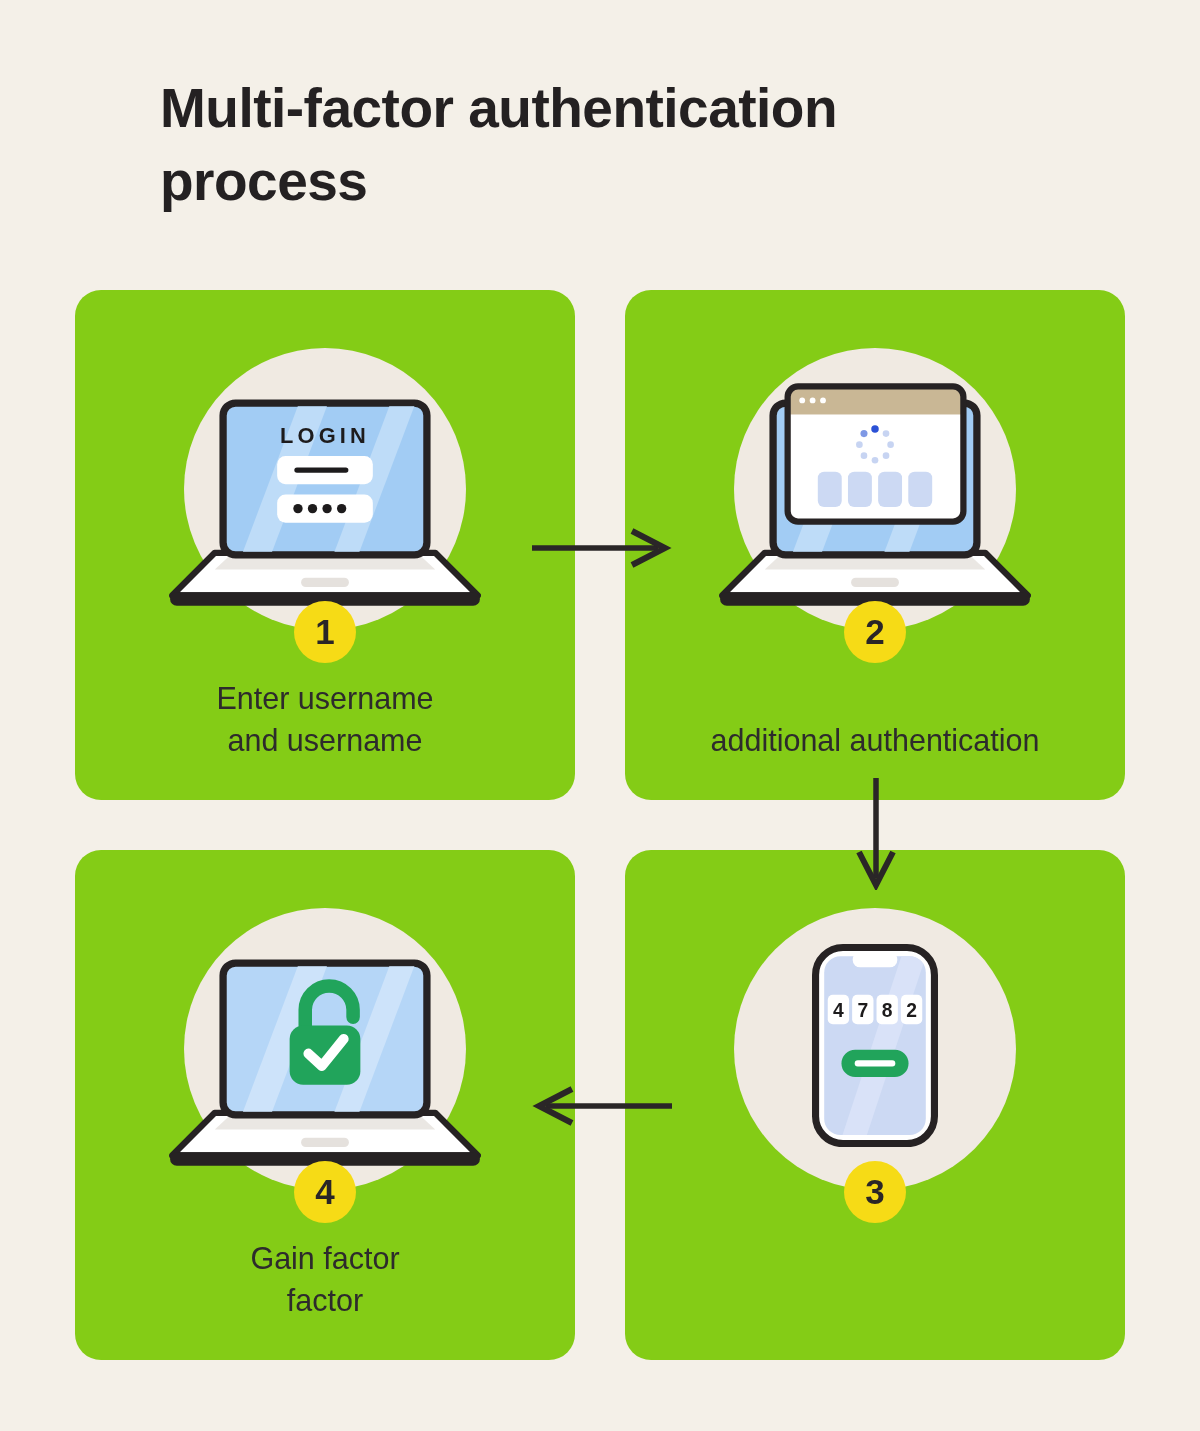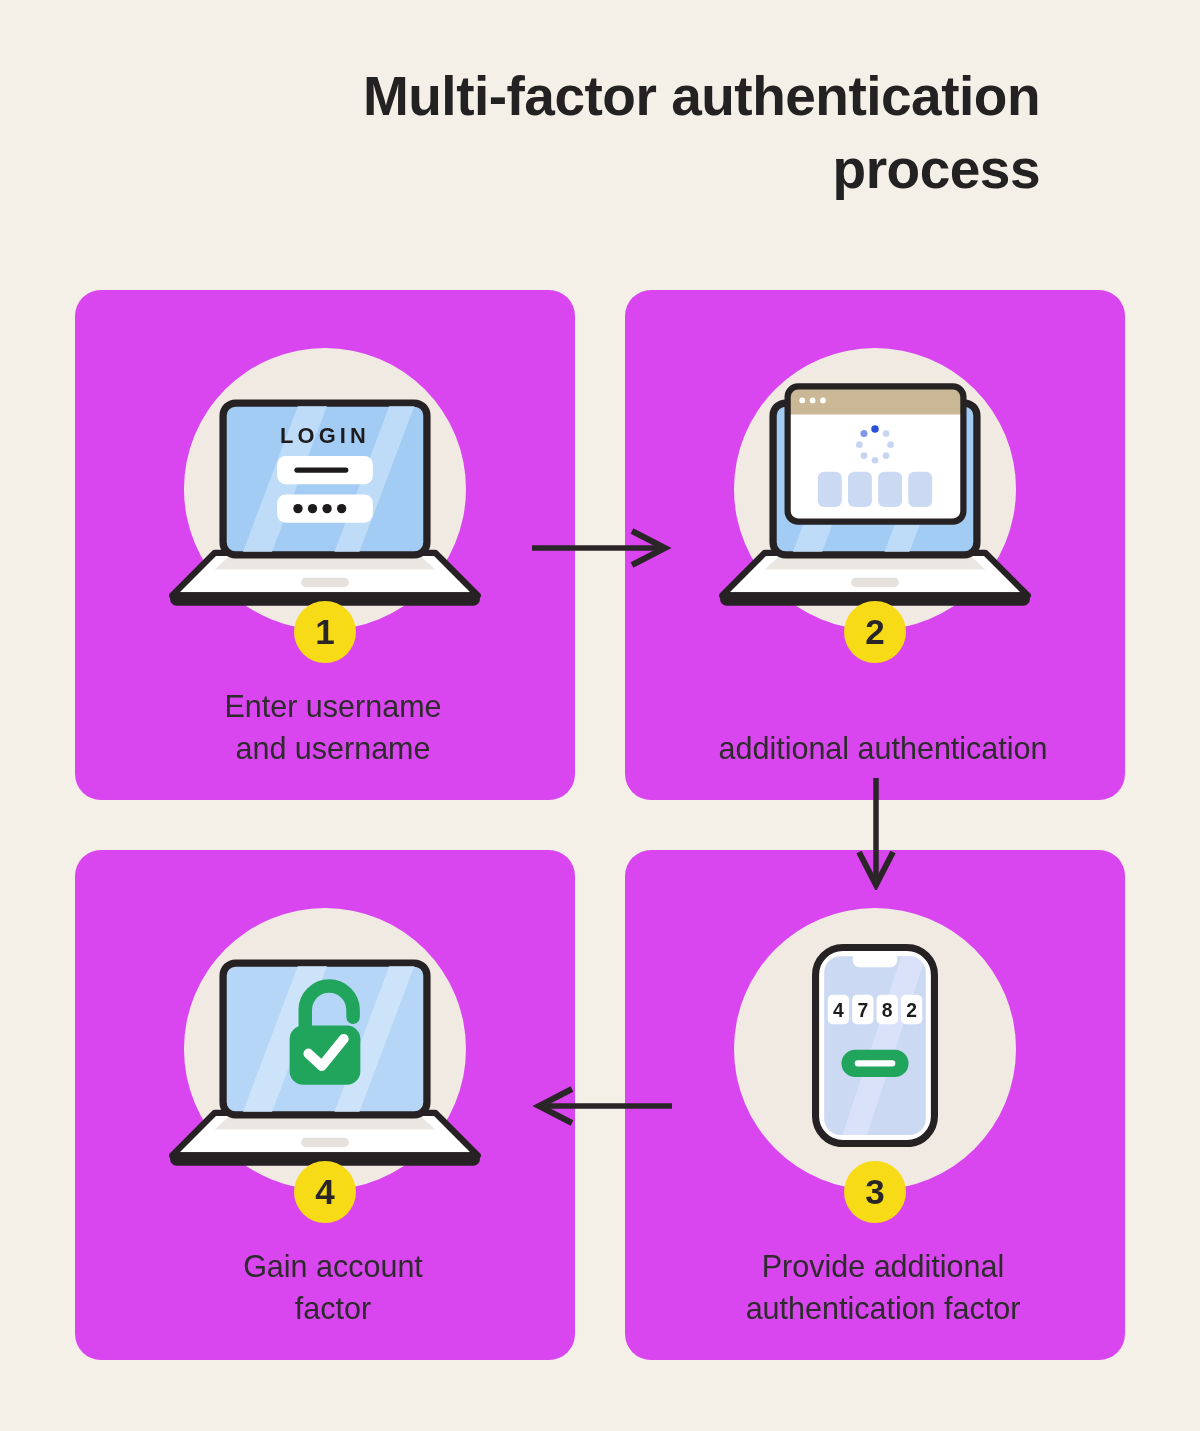--- a/index.html
+++ b/index.html
@@ -6,35 +6,35 @@
   html, body { margin: 0; padding: 0; }
   body {
     width: 1200px;
     height: 1431px;
     position: relative;
     background: #f4f0e8;
     font-family: "Liberation Sans", "DejaVu Sans", sans-serif;
     overflow: hidden;
   }
   .title {
-    margin: 0 auto;
+    margin: 12px auto;
     padding-top: 60px;
     max-width: 880px;
-    text-align: right;
+    text-align: left;
     font-size: 55px;
     line-height: 1.33;
     font-weight: 800;
     letter-spacing: -0.5px;
     color: #242122;
   }
   .card {
     position: absolute;
     width: 500px;
     height: 510px;
-    background: #d946ef;
+    background: #84cc16;
     border-radius: 26px;
   }
   #card1 { left: 75px;  top: 290px; }
   #card2 { left: 625px; top: 290px; }
   #card3 { left: 625px; top: 850px; }
   #card4 { left: 75px;  top: 850px; }
 
   .circle-bg {
     position: absolute;
     left: 50%;
@@ -66,21 +66,21 @@
     justify-content: center;
     font-size: 35px;
     font-weight: 700;
     color: #2a2627;
   }
   .caption {
     position: absolute;
     top: 387px;
     left: 0;
     width: 100%;
-    margin: 8px;
+    margin: 0;
     text-align: center;
     font-size: 30.5px;
     line-height: 1.38;
     font-weight: 400;
     color: #2d2b2c;
   }
   .flow-arrow { position: absolute; }
   #arrow-1-2 { left: 528px; top: 527px; }
   #arrow-2-3 { left: 855px; top: 776px; }
   #arrow-3-4 { left: 528px; top: 1085px; }
@@ -212,21 +212,20 @@
       <text x="98" y="71.5" text-anchor="middle" class="digit" fill="#1d1b1c">2</text>
     </g>
     <g>
       <rect x="29" y="104" width="66" height="27" rx="13.5" fill="#21a45b"></rect>
       <line x1="45" y1="117.5" x2="79" y2="117.5" stroke="#ffffff" stroke-width="6" stroke-linecap="round"></line>
     </g>
   </svg>
   <div class="badge">
     <span>3</span>
   </div>
-  <p class="caption"><span>Provide additional</span><br><span>authentication factor</span></p>
 </section>
 
 <section class="card" id="card4">
   <div class="circle-bg"></div>
   <svg class="art laptop" viewBox="0 0 300 260">
     <defs>
       <clipPath id="scr4">
           <rect x="55" y="29" width="190" height="140" rx="9"></rect>
         </clipPath>
     </defs>
@@ -244,21 +243,21 @@
 
     <g>
       <path d="M131,86 L131,71 A23,23 0 0 1 177,71 L177,78" fill="none" stroke="#21a45b" stroke-width="13" stroke-linecap="round"></path>
       <rect x="116" y="86" width="68" height="57" rx="13" fill="#21a45b"></rect>
       <polyline points="134,113 147,125 168,99" fill="none" stroke="#ffffff" stroke-width="9.5" stroke-linecap="round" stroke-linejoin="round"></polyline>
     </g>
   </svg>
   <div class="badge">
     <span>4</span>
   </div>
-  <p class="caption"><span>Gain account</span><br><span>factor</span></p>
+  <p class="caption"><span>Gain factor</span><br><span>factor</span></p>
 </section>
 
 <svg class="flow-arrow" id="arrow-1-2" width="148" height="42" viewBox="0 0 148 42">
   <line x1="4" y1="21" x2="130" y2="21" stroke="#2a2627" stroke-width="5.5"></line>
   <polyline points="104,4 137,21 104,38" fill="none" stroke="#2a2627" stroke-width="6"></polyline>
 </svg>
 
 <svg class="flow-arrow" id="arrow-2-3" width="42" height="114" viewBox="0 0 42 114">
   <line x1="21" y1="2" x2="21" y2="102" stroke="#2a2627" stroke-width="5.5"></line>
   <polyline points="4,76 21,109 38,76" fill="none" stroke="#2a2627" stroke-width="6"></polyline>

